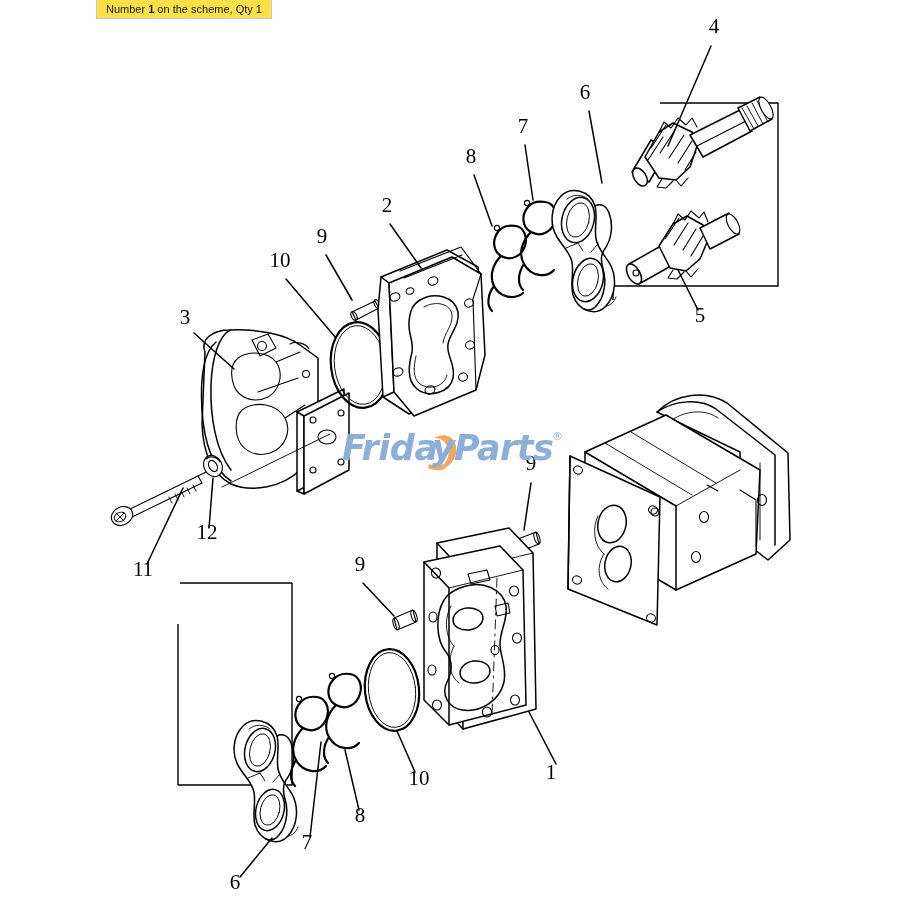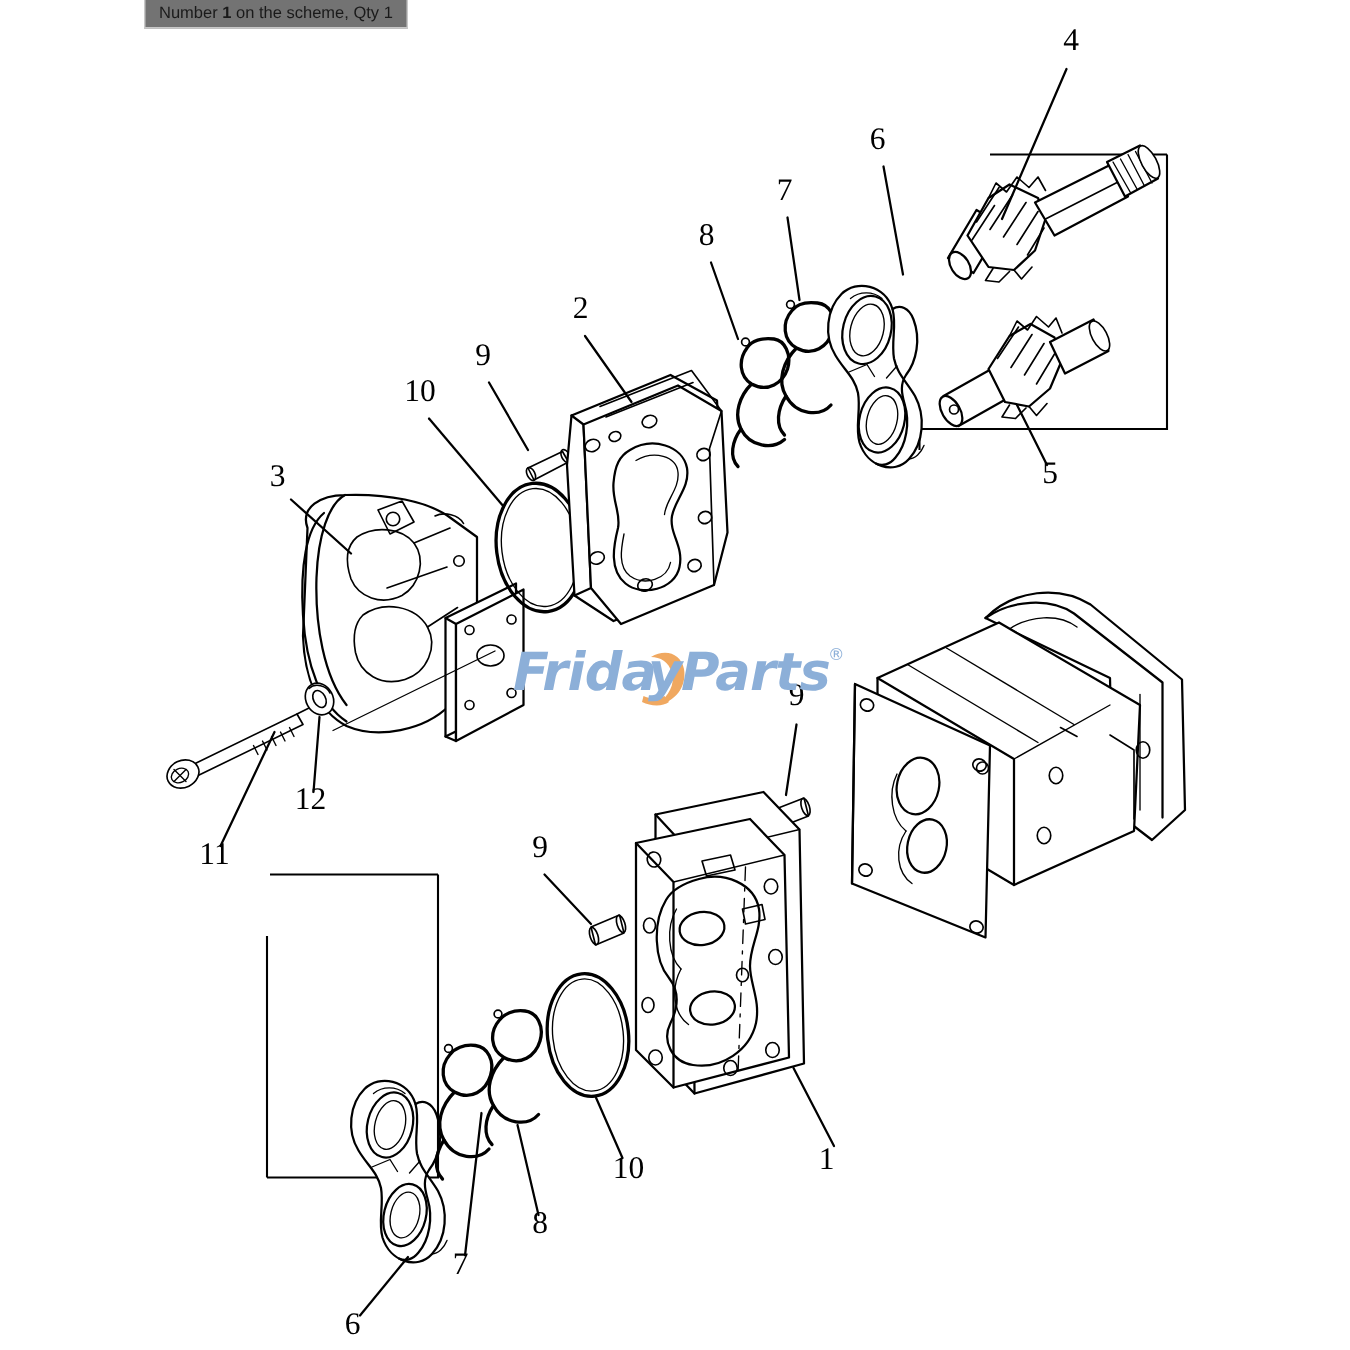--- a/index.html
+++ b/index.html
@@ -19,21 +19,21 @@
     background: #ffffff;
   }
   
   #tooltip {
     position: absolute;
     left: 96px;
     top: 0px;
     height: 19px;
     line-height: 19px;
     padding: 0 9px;
-    background: #737373;
+    background: #fde047;
     border: 1px solid #c8c8c8;
     border-top: none;
     font-size: 11px;
     color: #1a1a1a;
     white-space: nowrap;
     font-family: "Liberation Sans", sans-serif;
     box-sizing: border-box;
     z-index: 40;
   }
   #tooltip b { font-weight: bold; }

